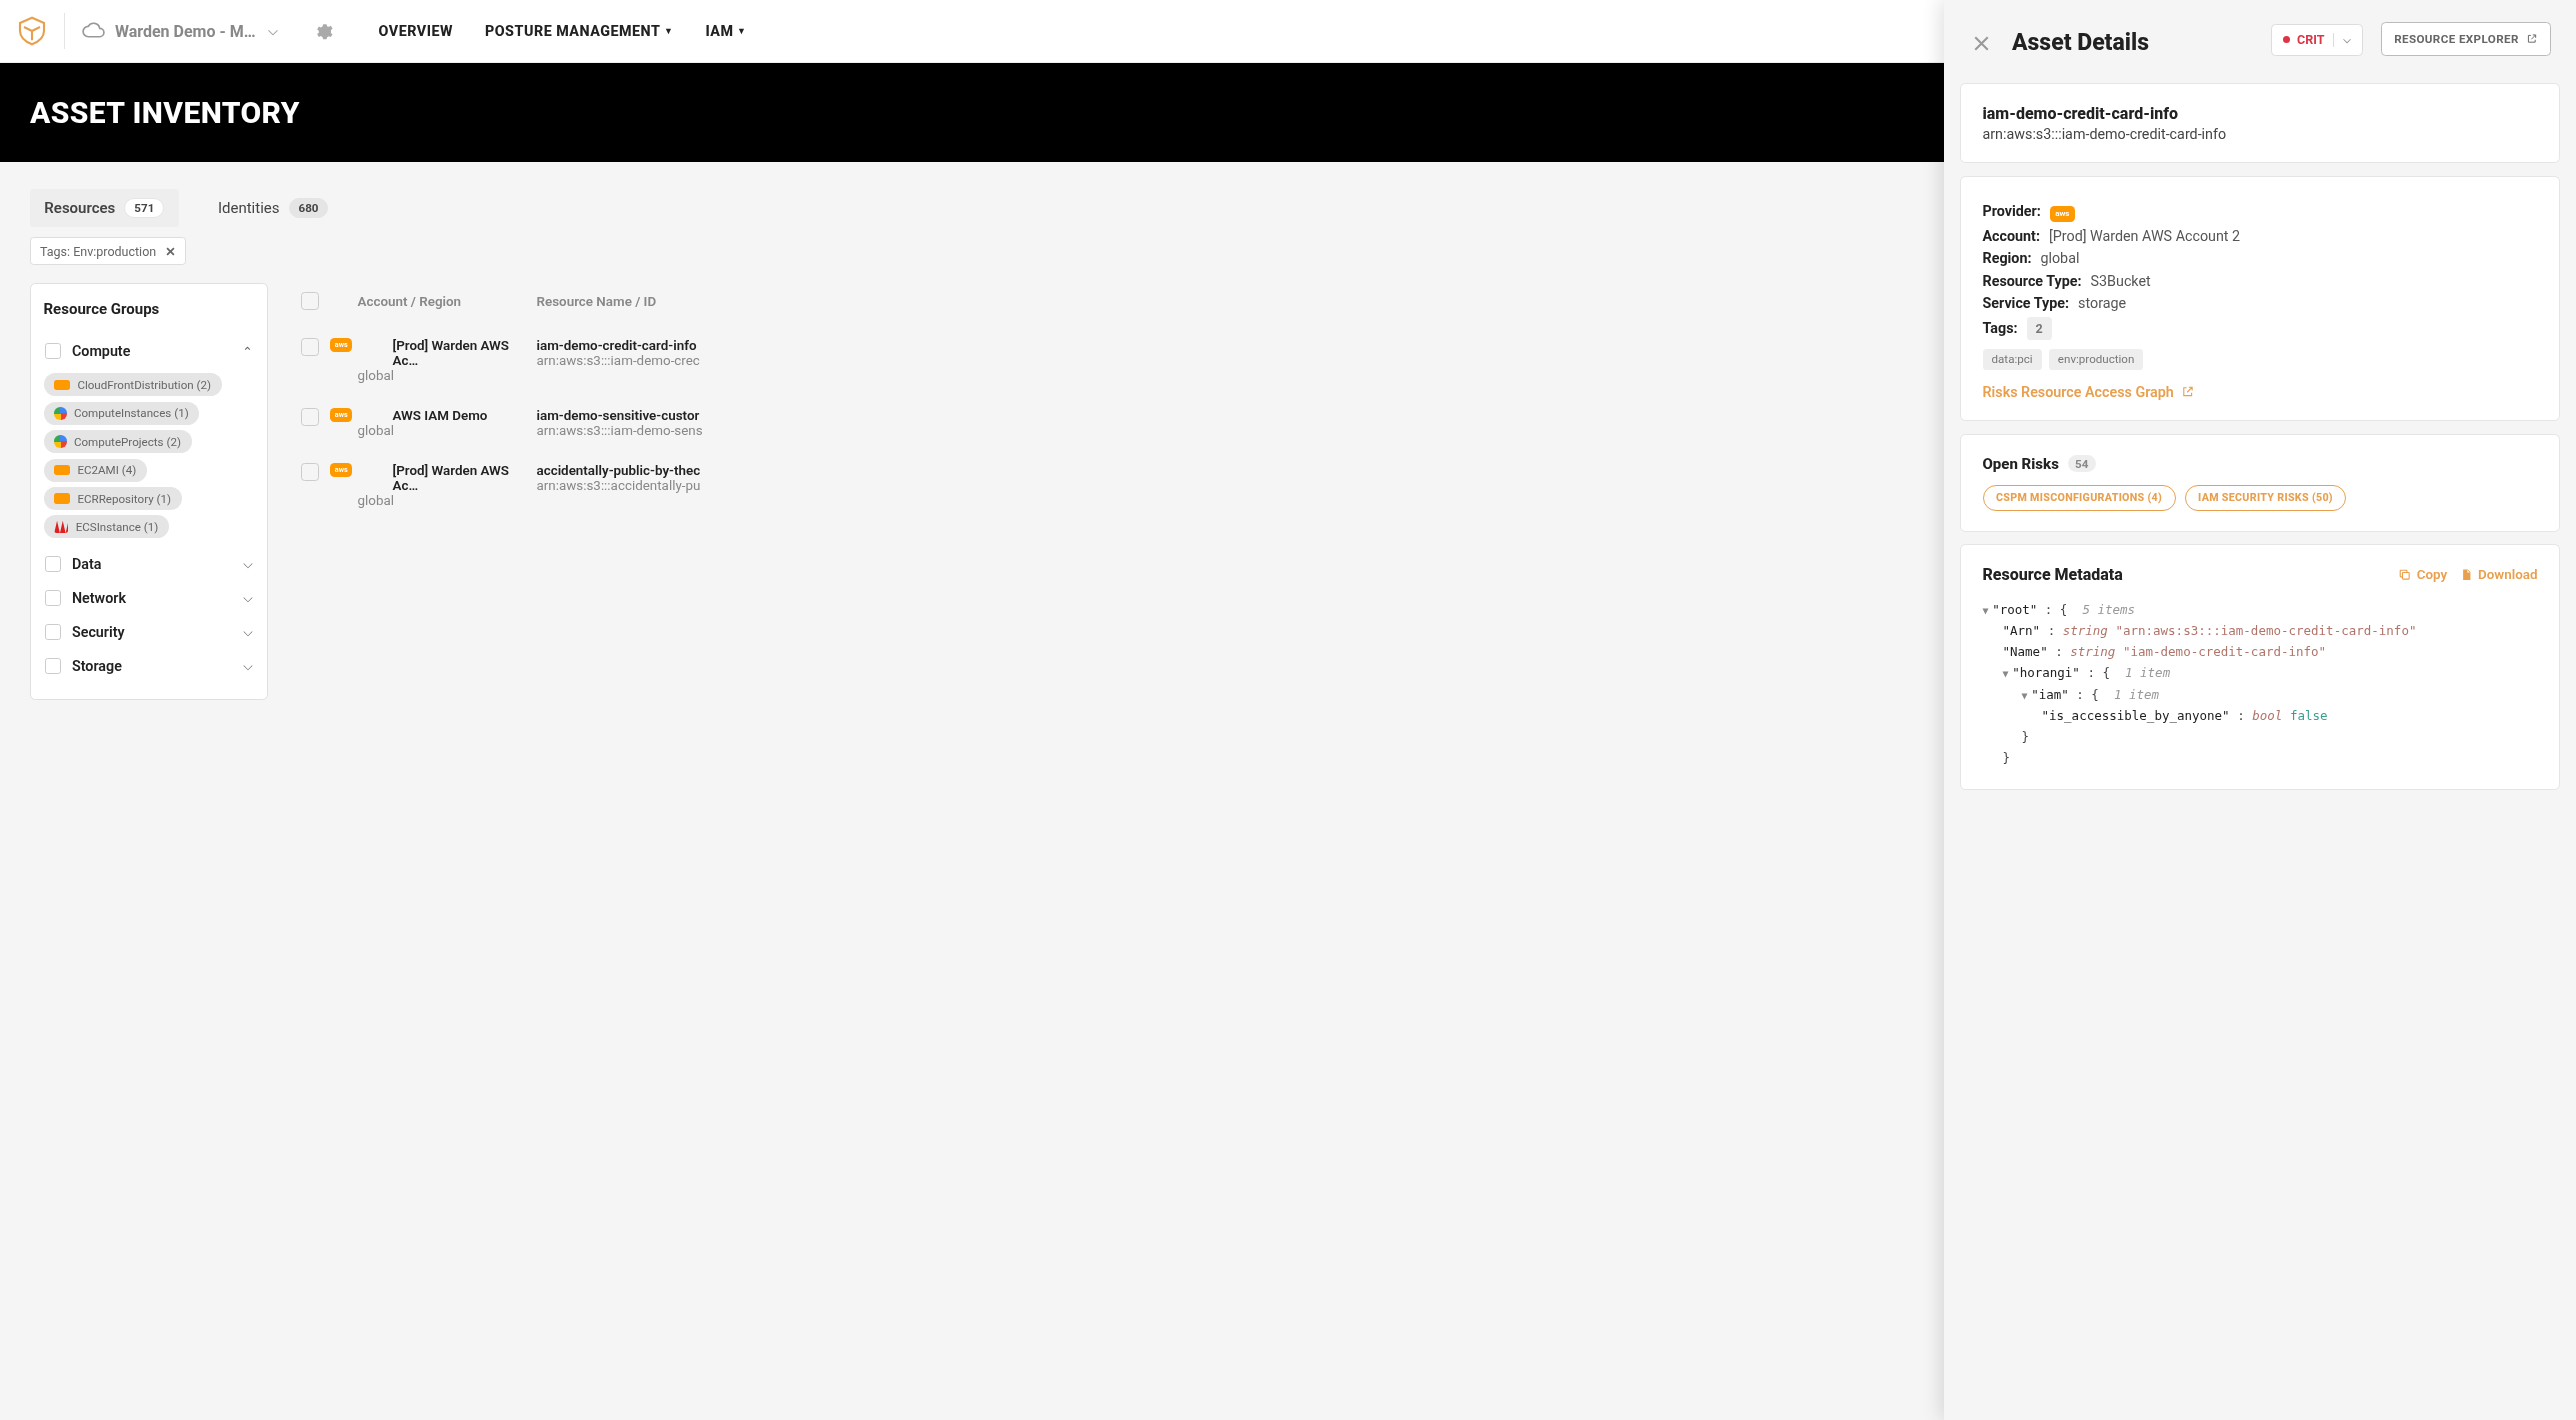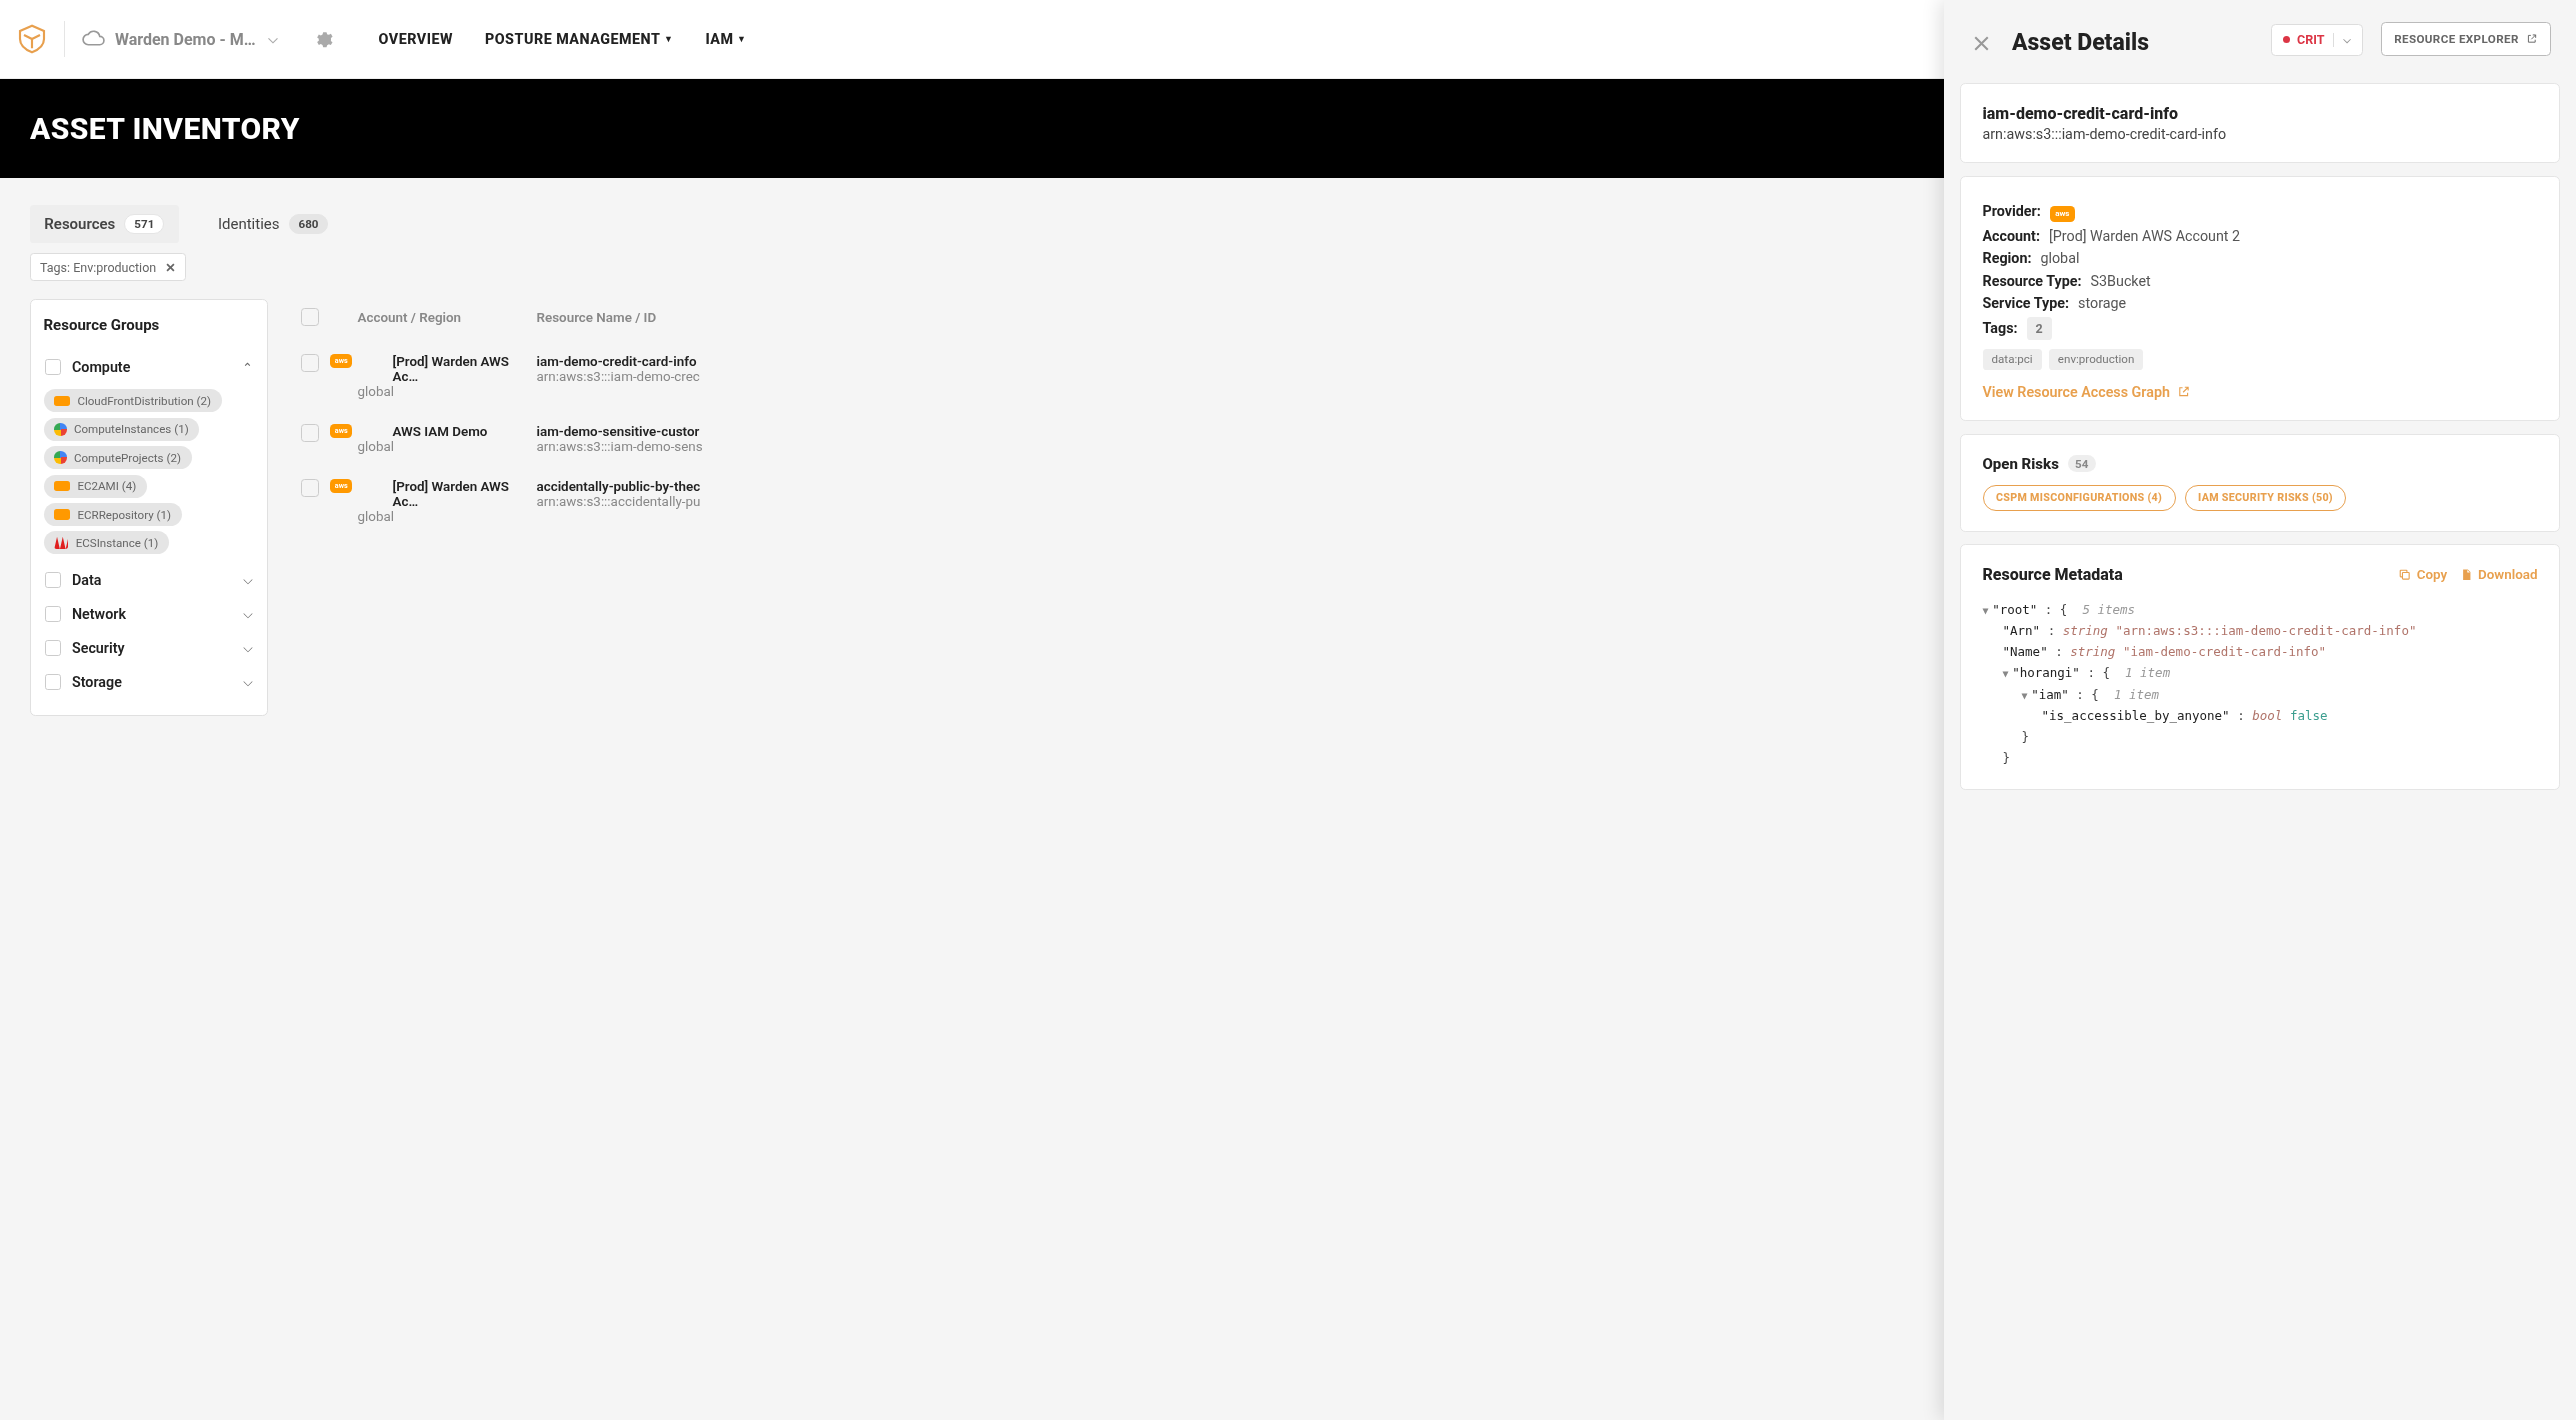--- a/index.html
+++ b/index.html
@@ -1,19 +1,19 @@
 <!DOCTYPE html>
 <html style="font-size:14.3px"><head>
 <meta charset="utf-8">
 <style>
 * { box-sizing: border-box; margin: 0; padding: 0; }
 body { font-family: -apple-system, BlinkMacSystemFont, "Segoe UI", Roboto, Helvetica, Arial, sans-serif; background: #f5f5f5; color: #222; overflow-x: hidden; }
 
 
-.topbar { height: 79px; background: #fff; border-bottom: 0.9px solid #eee; display: flex; align-items: center; padding: 0 16px; position: relative; z-index: 10; }
+.topbar { height: 63px; background: #fff; border-bottom: 0.9px solid #eee; display: flex; align-items: center; padding: 0 16px; position: relative; z-index: 10; }
 .logo { width: 32px; height: 32px; color: #e8a04e; }
 .vdiv { width: 0.9px; height: 36px; background: #e5e5e5; margin: 0 16px; }
 .cloud-icon { width: 25px; height: 25px; color: #999; margin-right: 9px; }
 .org-switch { display: flex; align-items: center; gap: 7.2px; font-weight: 700; color: #888; font-size: 16px; max-width: 179px; }
 .org-label { white-space: nowrap; overflow: hidden; text-overflow: ellipsis; }
 .chev { font-size: 12.5px; color: #aaa; margin-left: 5.4px; }
 .gear { color: #aaa; width: 20px; height: 20px; margin-left: 36px; margin-right: 18px; }
 .nav { display: flex; gap: 32px; margin-left: 27px; }
 .nav-item { font-weight: 800; font-size: 14.3px; letter-spacing: 0.5px; color: #222; display: flex; align-items: center; gap: 3.6px; cursor: pointer; }
 .nav-caret { font-size: 9px; }
@@ -329,21 +329,21 @@
       </div>
     <div class="kv">
         <span class="k">Tags:</span>
         <span class="tag-pill tag-count">2</span>
       </div>
     <div class="tag-row">
       <span class="tag-pill">data:pci</span>
       <span class="tag-pill">env:production</span>
     </div>
     <div class="link">
-      <span>View Resource Access Graph</span>
+      <span>Risks Resource Access Graph</span>
       <svg class="ext-icon" style="width:13.4px;height:13.4px" viewBox="0 0 24 24" fill="none" stroke="currentColor" stroke-width="2">
           <path d="M14 4h6v6M20 4l-9 9M19 14v5H5V5h5"></path>
         </svg>
     </div>
   </div>
 
   <div class="card">
     <div class="risks-head">
       <span class="t">Open Risks</span>
       <span class="n">54</span>

